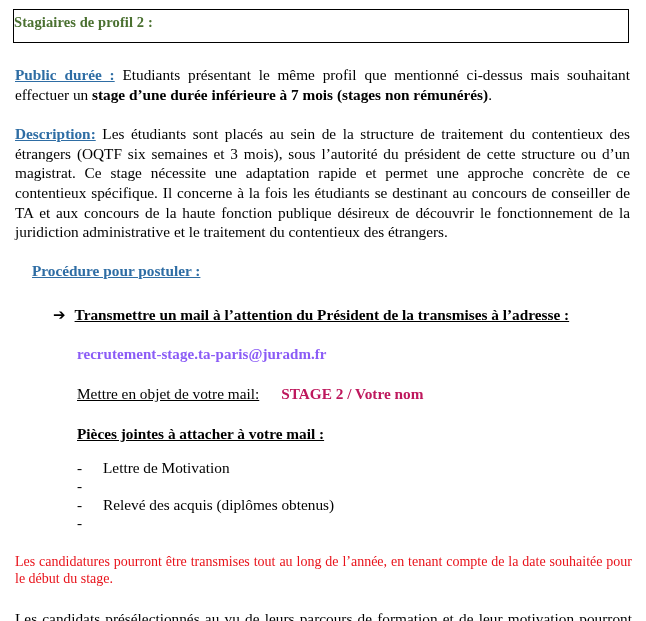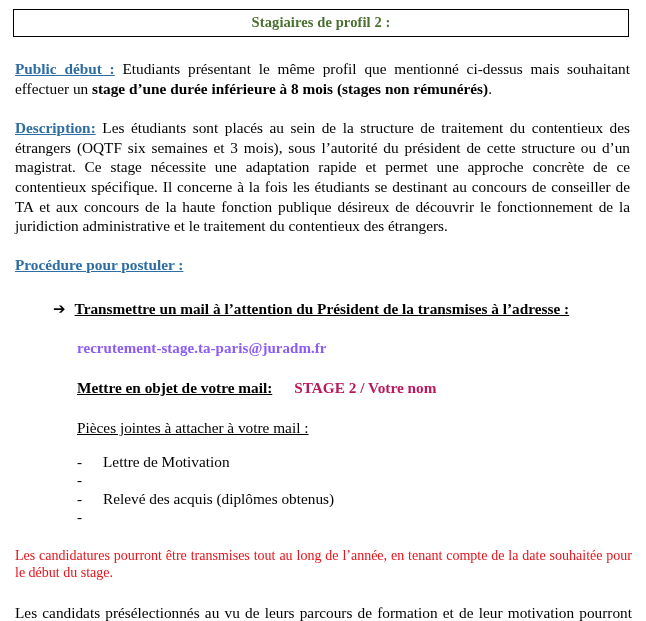--- a/index.html
+++ b/index.html
@@ -19,23 +19,22 @@
     width: 646px;
     height: 621px;
     position: relative;
     box-sizing: border-box;
     padding: 9px 18px 0 13px;
   }
 
   
   .title-box {
     border: 1.4px solid #000000;
-    height: 28px;
+    height: 34px;
     line-height: 23px;
-    text-align: center;
     margin: 0 0 0 0;
     width: 616px;
     box-sizing: border-box;
   }
   .title-text {
     color: #4a7030;
     font-weight: bold;
     font-size: 14.5px;
     letter-spacing: 0.1px;
   }
@@ -62,20 +61,21 @@
   }
   .b { font-weight: bold; }
 
   
   .proc-head {
     color: #2e6da4;
     font-weight: bold;
     text-decoration: underline;
     font-size: 15.3px;
     padding-left: 2px;
+    margin-left: 17px;
   }
 
   .arrow-row {
     display: flex;
     align-items: baseline;
     padding-left: 40px;
     font-size: 15.3px;
   }
   .arrow-glyph {
     font-family: "DejaVu Sans", sans-serif;
@@ -97,36 +97,36 @@
     color: #8b5cf6;
     letter-spacing: 0.05px;
   }
 
   .objet-line {
     padding-left: 64px;
     font-size: 15.3px;
     white-space: nowrap;
   }
   .objet-label {
-    font-weight: bold;
+    font-weight: normal;
     text-decoration: underline;
     text-align: right;
   }
   .objet-value {
     font-weight: bold;
     color: #be185d;
     margin-left: 22px;
   }
 
   .pieces-line {
     padding-left: 64px;
     font-size: 15.3px;
   }
   .pieces-label {
-    font-weight: normal;
+    font-weight: bold;
     text-decoration: underline;
   }
 
   .attach-list {
     list-style: none;
     margin: 0;
     padding: 0 0 0 64px;
   }
   .attach-item {
     display: flex;
@@ -167,21 +167,21 @@
 
 <div class="page">
 
   <div class="title-box">
     <span class="title-text">Stagiaires de profil 2 :</span>
   </div>
 
   <div class="spacer-22"></div>
 
   <p class="para">
-    <span class="lead">Public début :</span><span> Etudiants présentant le même profil que mentionné ci-dessus mais souhaitant effectuer un </span><span class="b">stage d’une durée inférieure à 8 mois (stages non rémunérés)</span><span>.</span>
+    <span class="lead">Public durée :</span><span> Etudiants présentant le même profil que mentionné ci-dessus mais souhaitant effectuer un </span><span class="b">stage d’une durée inférieure à 7 mois (stages non rémunérés)</span><span>.</span>
   </p>
 
   <div class="spacer-20"></div>
 
   <p class="para">
     <span class="lead">Description:</span><span> Les étudiants sont placés au sein de la structure de traitement du contentieux des étrangers (OQTF six semaines et 3 mois), sous l’autorité du président de cette structure ou d’un magistrat. Ce stage nécessite une adaptation rapide et permet une approche concrète de ce contentieux spécifique. Il concerne à la fois les étudiants se destinant au concours de conseiller de TA et aux concours de la haute fonction publique désireux de découvrir le fonctionnement de la juridiction administrative et le traitement du contentieux des étrangers.</span>
   </p>
 
   <div class="spacer-20"></div>
 

